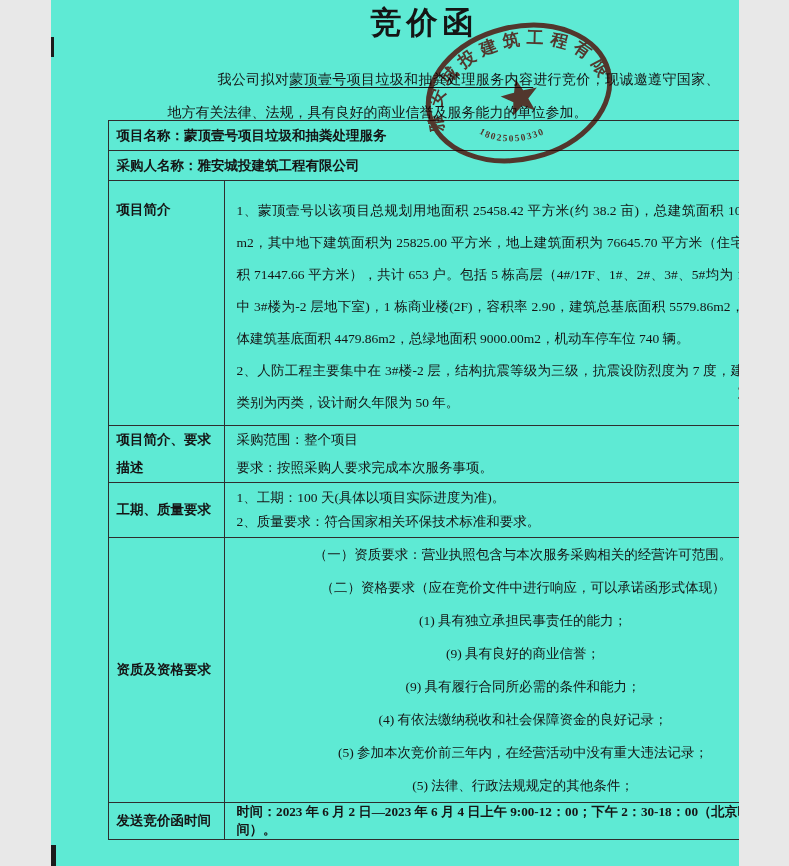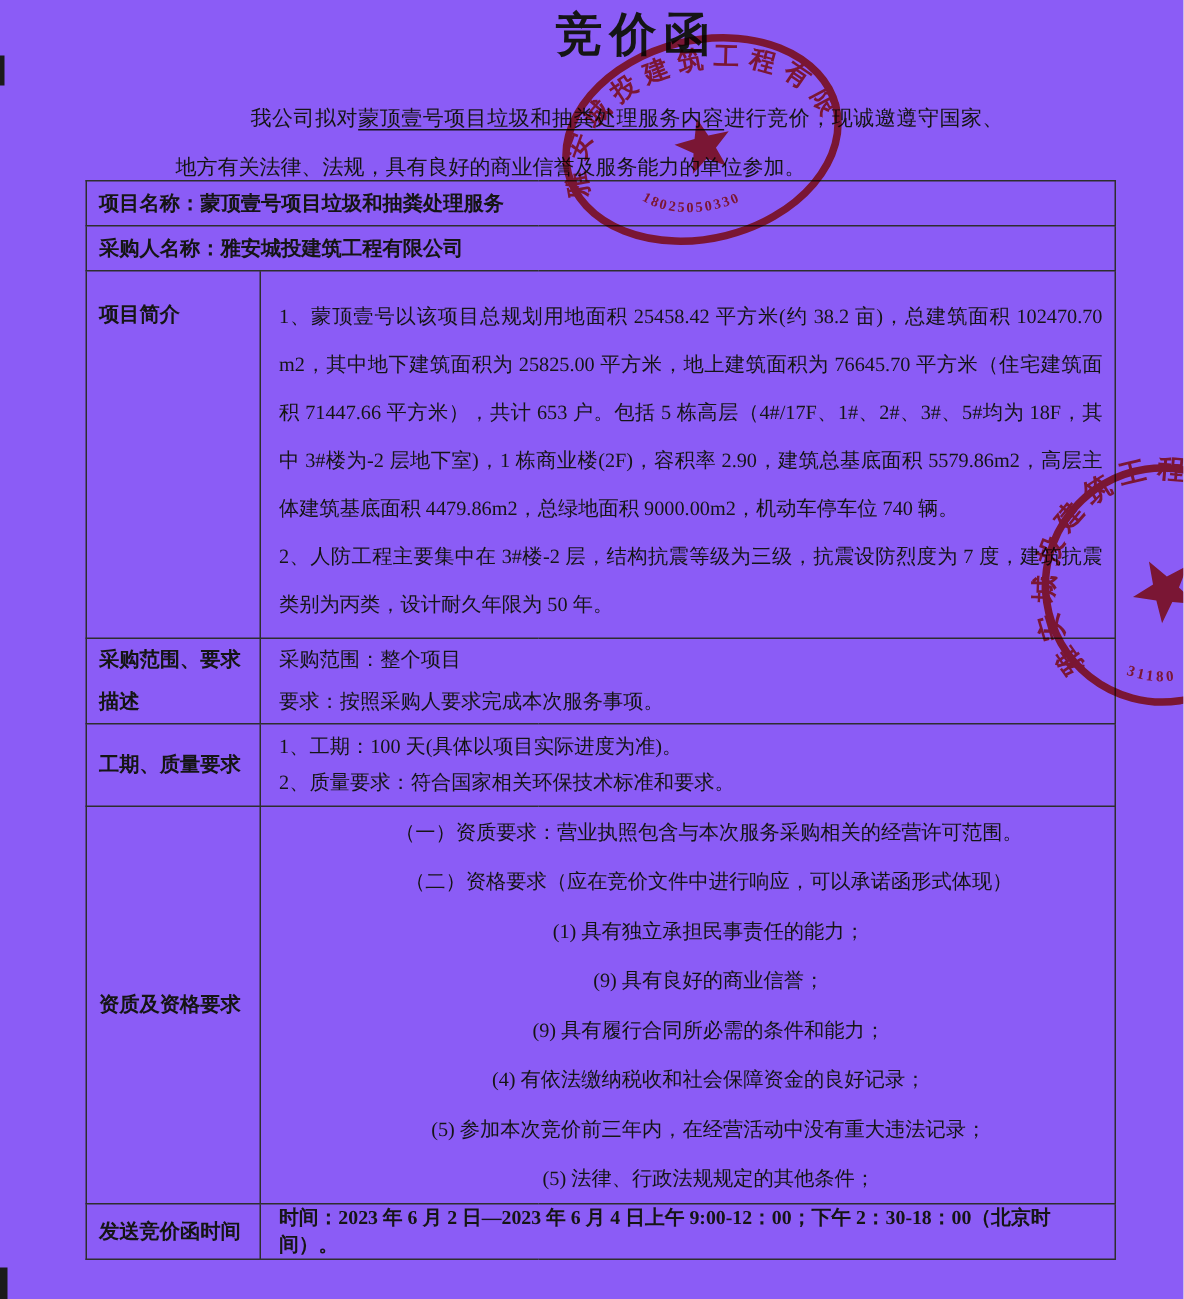--- a/index.html
+++ b/index.html
@@ -1,18 +1,18 @@
 <!DOCTYPE html>
 <html><head>
 <meta charset="utf-8">
 <style>
   html,body { margin:0; padding:0; background:#e8e8e8; }
   .page {
-    position:relative; width:789px; height:866px; margin:0 auto;
-    background:#8b5cf6; overflow:hidden;
+    position:relative; width:688px; height:866px; margin:0 auto;
+    background:#5eead4; overflow:hidden;
     font-family:"Liberation Serif","DejaVu Serif",serif; color:#151515;
   }
   .doc-title {
     position:absolute; top:2px; left:60px; right:0; text-align:center;
     font-size:31px; font-weight:bold; letter-spacing:5px;
   }
   .intro {
     position:absolute; top:49px; left:117px; width:552px;
     font-size:14px; line-height:33px; text-indent:50px; text-align:justify;
   }
@@ -69,21 +69,21 @@
     </tr>
     <tr>
       <td style="height:224px;font-family:Liberation Mono, monospace;" class="lbl lbl-overview">项目简介</td>
       <td colspan="3" class="cell-overview">
         <div>1、蒙顶壹号以该项目总规划用地面积 25458.42 平方米(约 38.2 亩)，总建筑面积 102470.70 m2，其中地下建筑面积为 25825.00 平方米，地上建筑面积为 76645.70 平方米（住宅建筑面积 71447.66 平方米），共计 653 户。包括 5 栋高层（4#/17F、1#、2#、3#、5#均为 18F，其中 3#楼为-2 层地下室)，1 栋商业楼(2F)，容积率 2.90，建筑总基底面积 5579.86m2，高层主体建筑基底面积 4479.86m2，总绿地面积 9000.00m2，机动车停车位 740 辆。</div>
         <div>2、人防工程主要集中在 3#楼-2 层，结构抗震等级为三级，抗震设防烈度为 7 度，建筑抗震类别为丙类，设计耐久年限为 50 年。</div>
       </td>
     </tr>
     <tr>
       <td style="height:56px;" class="lbl lbl-scope">
-        <div>采购范围、要求</div>
+        <div>项目简介、要求</div>
         <div>描述</div>
       </td>
       <td colspan="3" class="cell-scope">
         <div>采购范围：整个项目</div>
         <div>要求：按照采购人要求完成本次服务事项。</div>
       </td>
     </tr>
     <tr>
       <td style="height:54px;" class="lbl">工期、质量要求</td>
       <td colspan="3" class="cell-schedule">

